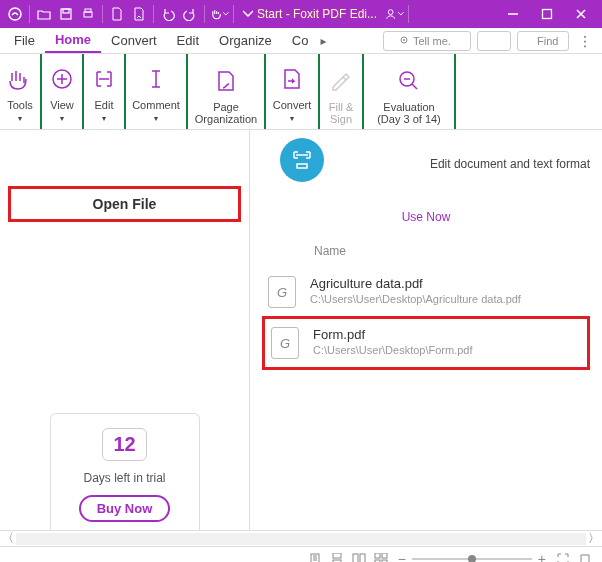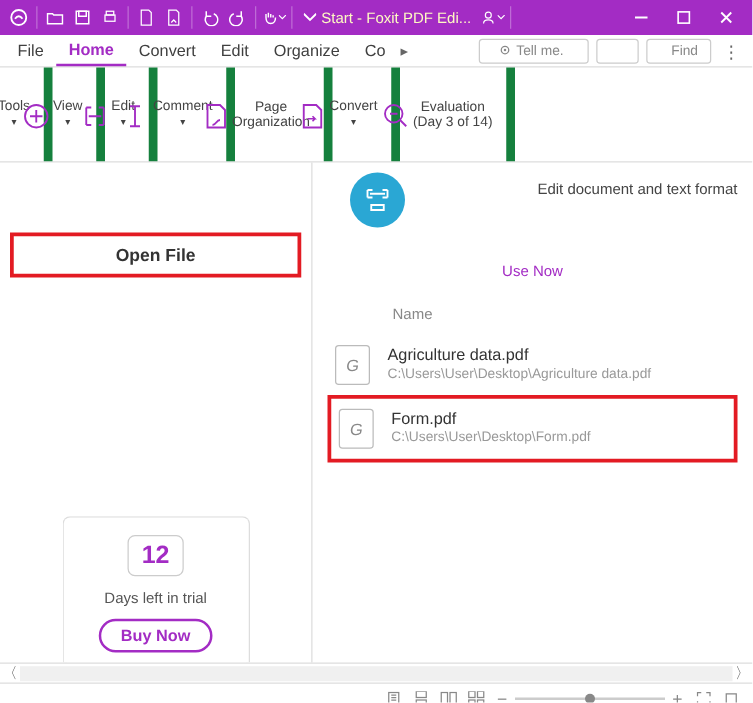--- a/index.html
+++ b/index.html
@@ -13,33 +13,33 @@
 .winbtn{width:34px;height:28px;display:flex;align-items:center;justify-content:center;cursor:pointer}
 .searchbar{height:26px;display:flex;align-items:center;padding:0 4px;border-bottom:1px solid #ddd}
 .tabs{display:flex;align-items:center}
 .tab{padding:4px 10px;font-size:13px;color:#404040;cursor:pointer}
 .tab.active{color:#a32cc4;font-weight:600;border-bottom:2px solid #a32cc4}
 .sbsp{flex:1}
 .sctl{display:flex;align-items:center;border:1px solid #ccc;border-radius:3px;height:20px;margin:0 3px;padding:0 16px;color:#888;font-size:11px}
 .sctl svg{margin-right:3px}
 .dots{padding:0 6px;color:#666;cursor:pointer;font-size:14px}
 .ribbon{height:76px;display:flex;border-bottom:1px solid #ddd}
-.rgrp{display:flex;flex-direction:row;align-items:center;justify-content:flex-end;padding:4px 11px 2px;border-right:7px solid #15803d;cursor:pointer}
+.rgrp{display:flex;flex-direction:column;align-items:center;justify-content:flex-end;padding:4px 11px 2px;border-right:2px solid #15803d;cursor:pointer}
 .rgrp .ri{height:40px;display:flex;align-items:center;justify-content:center}
 .rgrp .rl{font-size:11px;color:#444;text-align:center;line-height:12px;padding-bottom:2px}
 .rgrp.dis .rl{color:#aaa}
 .main{display:flex;height:400px}
 .left{width:250px;border-right:1px solid #ddd;position:relative;padding:8px}
 .right{flex:1;padding:8px 12px;overflow:hidden}
 .openfile{border:3px solid #e31b23;margin:48px 0 0 0;height:36px;display:flex;align-items:center;justify-content:center;font-weight:600;font-size:14px;cursor:pointer}
 .trialbox{position:absolute;bottom:0;left:50%;transform:translateX(-50%);width:150px;border:1px solid #ddd;border-bottom:none;border-radius:6px 6px 0 0;padding:14px 0 8px;text-align:center}
 .daysnum{display:inline-block;border:1px solid #ccc;border-radius:6px;padding:4px 10px;font-size:20px;font-weight:600;color:#a32cc4}
 .daystxt{font-size:12px;color:#555;margin:10px 0}
 .buynow{display:inline-block;border:2px solid #a32cc4;color:#a32cc4;border-radius:14px;padding:4px 16px;font-weight:600;font-size:13px;cursor:pointer}
-.editdoc{text-align:right;font-size:12px;color:#444;margin:6px 0 0}
+.editdoc{text-align:right;font-size:12px;color:#444;margin:19px 0 0}
 .circ{width:44px;height:44px;border-radius:50%;background:#2aa7d4;display:flex;align-items:center;justify-content:center;margin-left:18px}
 .usenow{text-align:center;color:#a32cc4;font-size:12px;margin:28px 0 20px;cursor:pointer}
 .recent{font-weight:600;font-size:14px;margin:8px 0 28px 2px}
 .colh{color:#888;font-size:12px;margin-left:52px;margin-bottom:10px}
 .fitem{display:flex;align-items:flex-start;padding:8px 6px;cursor:pointer}
 .fitem.hl{border:3px solid #e31b23}
 .fico{width:28px;height:32px;border:1px solid #bbb;border-radius:3px;display:flex;align-items:center;justify-content:center;margin-right:14px;color:#888;font-style:italic;font-size:13px}
 .fname{font-size:13px;color:#333;margin-bottom:2px}
 .fpath{font-size:11px;color:#999}
 .hscroll{height:16px;display:flex;align-items:center;border-top:1px solid #ddd}
@@ -227,20 +227,29 @@
 Organization</div>
  </div>
  <div class="rgrp" style="width:54px">
   <div class="ri">
         <svg width="26" height="26" viewBox="0 0 26 26">
           <path d="M6 4h10l4 4v14H6z" fill="none" stroke="#a32cc4" stroke-width="1.5"></path>
           <path d="M9 15h6l-2-2m2 2-2 2" fill="none" stroke="#a32cc4" stroke-width="1.3"></path>
         </svg>
       </div>
   <div class="rl"><span>Convert</span><br><span style="font-size:8px">▾</span></div>
+ </div>
+ <div class="rgrp dis" style="width:44px">
+  <div class="ri">
+        <svg width="24" height="24" viewBox="0 0 24 24">
+          <path d="M4 18l10-10 3 3-10 10H4zM14 8l3-3 3 3-3 3" fill="none" stroke="#ccc" stroke-width="1.5"></path>
+        </svg>
+      </div>
+  <div class="rl" style="white-space:pre">Fill &amp;
+Sign</div>
  </div>
  <div class="rgrp" style="width:92px">
   <div class="ri">
         <svg width="26" height="26" viewBox="0 0 26 26">
           <circle cx="11" cy="11" r="7" fill="none" stroke="#a32cc4" stroke-width="1.5"></circle>
           <path d="M16 16l5 5" stroke="#a32cc4" stroke-width="1.5"></path>
           <path d="M8 11h6" stroke="#a32cc4" stroke-width="1.5"></path>
         </svg>
       </div>
   <div class="rl" style="white-space:pre">Evaluation

